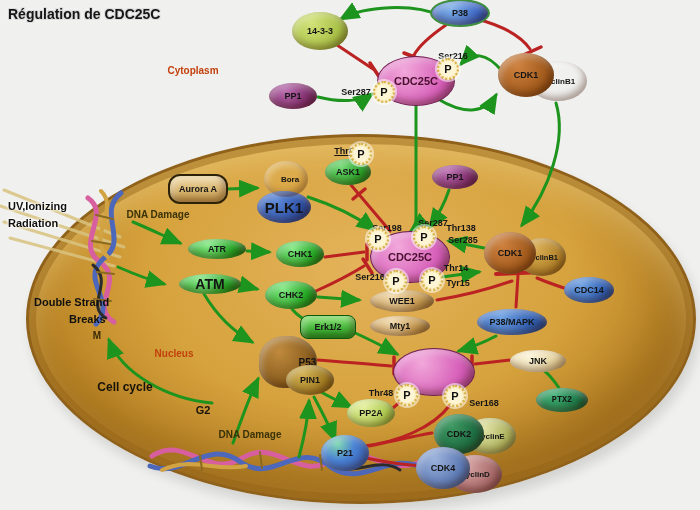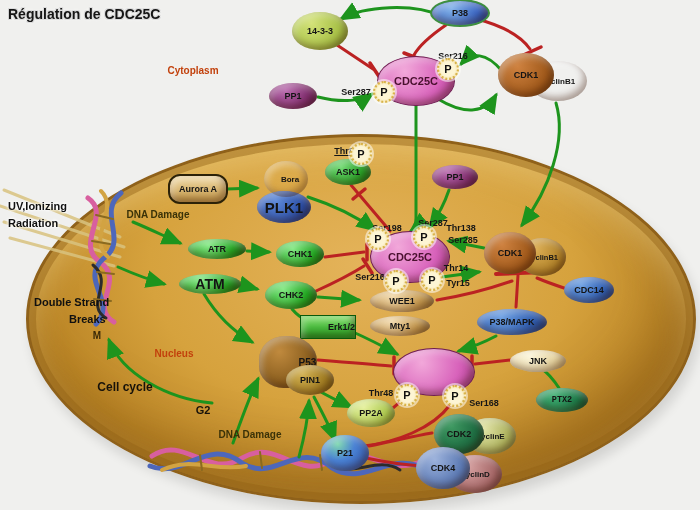--- a/index.html
+++ b/index.html
@@ -178,21 +178,21 @@
     </div>
   <div class="nd ctr" style="left:210px;top:284px;width:62px;height:20px;background:radial-gradient(circle at 35% 30%,#7fe87f,#23a823 60%,#0f6a0f);">
     <span class="lb" style="font-size:14px;text-align:center;">ATM</span>
     </div>
   <div class="nd ctr" style="left:300px;top:254px;width:48px;height:26px;background:radial-gradient(circle at 35% 30%,#7fe87f,#23a823 60%,#0f6a0f);">
     <span class="lb" style="font-size:9px;text-align:center;">CHK1</span>
     </div>
   <div class="nd ctr" style="left:291px;top:295px;width:52px;height:28px;background:radial-gradient(circle at 35% 30%,#7fe87f,#23a823 60%,#0f6a0f);">
     <span class="lb" style="font-size:9px;">CHK2</span>
     </div>
-  <div class="nd rect ctr" style="left:328px;top:327px;width:54px;height:22px;background:linear-gradient(#79dc60,#1f9a1f);border:1px solid #0a5a0a;border-radius:0;justify-content:flex-end;">
+  <div class="nd rect ctr" style="left:328px;top:327px;width:54px;height:22px;background:linear-gradient(#79dc60,#1f9a1f);border:1px solid #0a5a0a;border-radius:8px;">
     <span class="lb" style="font-size:9px;">Erk1/2</span>
     </div>
   <div class="nd ctr" style="left:410px;top:257px;width:78px;height:50px;background:radial-gradient(circle at 35% 30%,#f2a8da,#d863bb 60%,#a83a8c);border:1px solid #6f1f52;">
     <span class="lb" style="font-size:11px;color:#49102e;">CDC25C</span>
     </div>
   <div class="nd ctr" style="left:402px;top:301px;width:64px;height:22px;background:radial-gradient(circle at 35% 30%,#f0d6a6,#c89c52 60%,#96702e);">
     <span class="lb" style="font-size:9px;">WEE1</span>
     </div>
   <div class="nd ctr" style="left:400px;top:326px;width:60px;height:20px;background:radial-gradient(circle at 35% 30%,#f0d6a6,#c89c52 60%,#96702e);">
     <span class="lb" style="font-size:9px;">Mty1</span>

